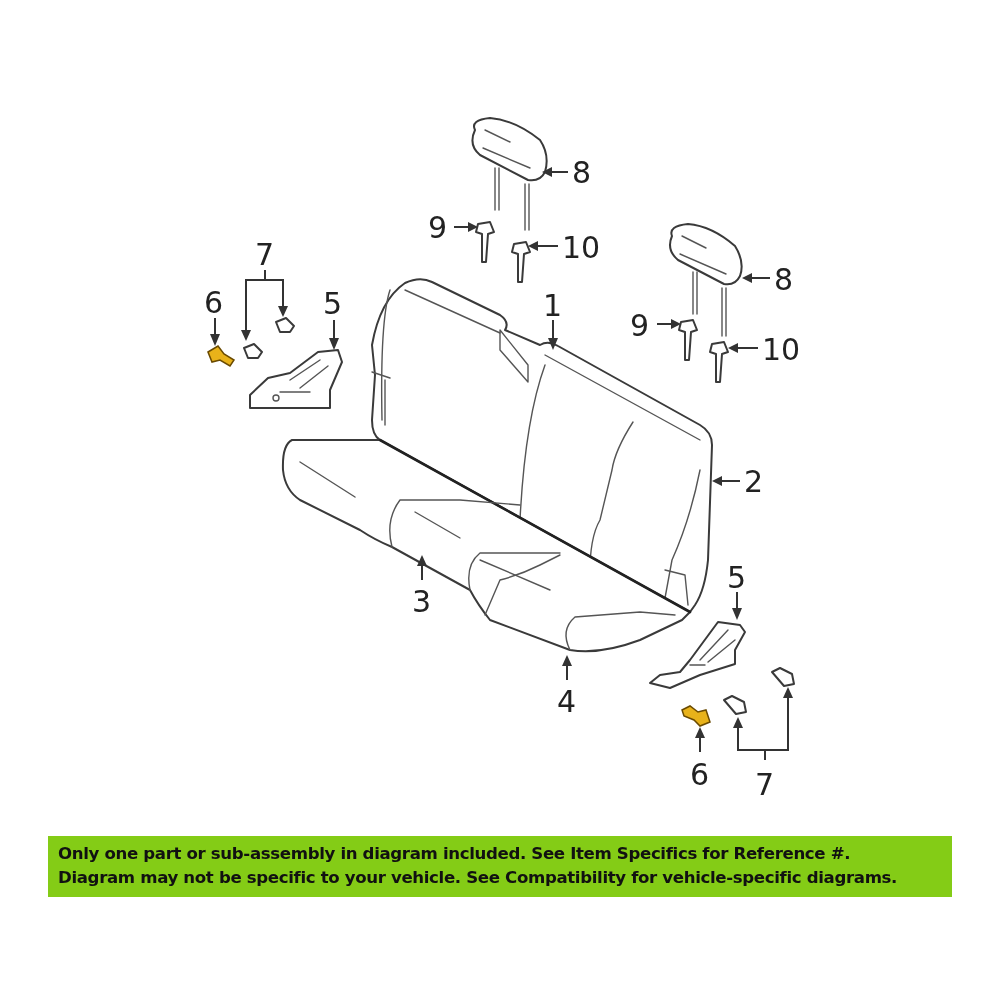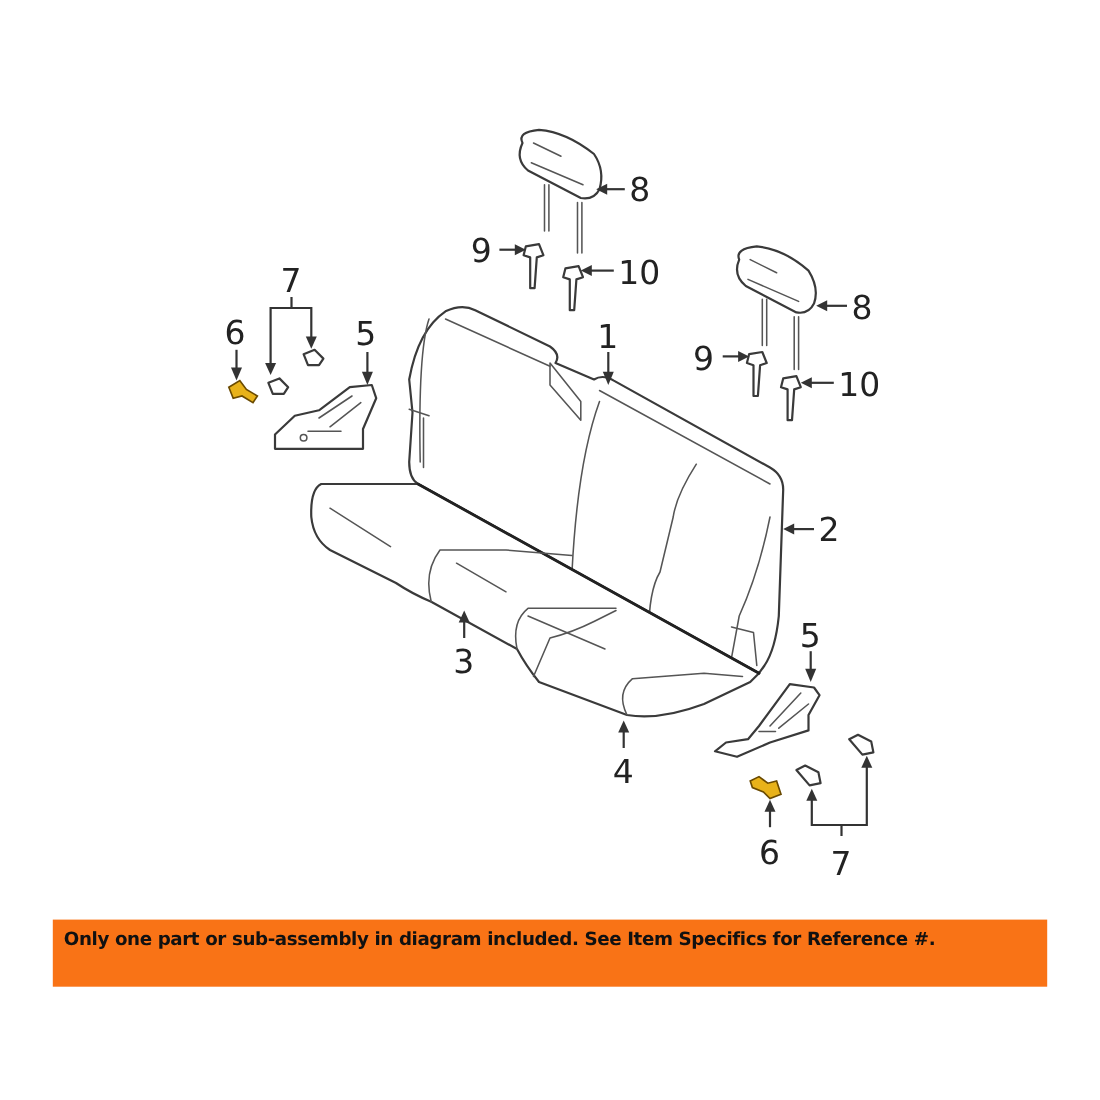--- a/index.html
+++ b/index.html
@@ -7,21 +7,21 @@
     #diagram { position: absolute; left: 0; top: 0; width: 1000px; height: 1000px; }
     .ln-thin { fill: none; stroke: #555; stroke-width: 1.4; stroke-linejoin: round; stroke-linecap: round; }
     .ln-bold { fill: none; stroke: #222; stroke-width: 2.6; stroke-linecap: round; }
     .part { fill: #ffffff; stroke: #3a3a3a; stroke-width: 2; stroke-linejoin: round; }
     .leader { fill: none; stroke: #333; stroke-width: 2; }
     .arrowhead { fill: #333; }
     .callout { font-family: "DejaVu Sans", sans-serif; font-size: 30px; fill: #222; }
     .bolt { fill: #e8b21a; stroke: #6a4a00; stroke-width: 1.5; }
     .banner {
       position: absolute; left: 48px; top: 836px; width: 904px; height: 61px;
-      background: #f97316; box-sizing: border-box; padding: 6px 0 4px 10px;
+      background: #84cc16; box-sizing: border-box; padding: 6px 0 4px 10px;
     }
     .banner-line {
       display: block; font-family: "DejaVu Sans", sans-serif; font-weight: bold;
       font-size: 16.6px; line-height: 24px; color: #111; white-space: nowrap; letter-spacing: -0.35px;
     }
   </style>
 </head>
 <body>
 
 <svg id="diagram" viewBox="0 0 1000 1000" xmlns="http://www.w3.org/2000/svg">
@@ -167,13 +167,14 @@
     <text class="callout" x="774" y="290">8</text>
     <text class="callout" x="428" y="238">9</text>
     <text class="callout" x="630" y="336">9</text>
     <text class="callout" x="562" y="258">10</text>
     <text class="callout" x="762" y="360">10</text>
   </g>
 </svg>
 
 <div class="banner">
   <span class="banner-line">Only one part or sub-assembly in diagram included. See Item Specifics for Reference #.</span>
+  <span class="banner-line">Diagram may not be specific to your vehicle. See Compatibility for vehicle-specific diagrams.</span>
 </div>
 
 </body></html>

